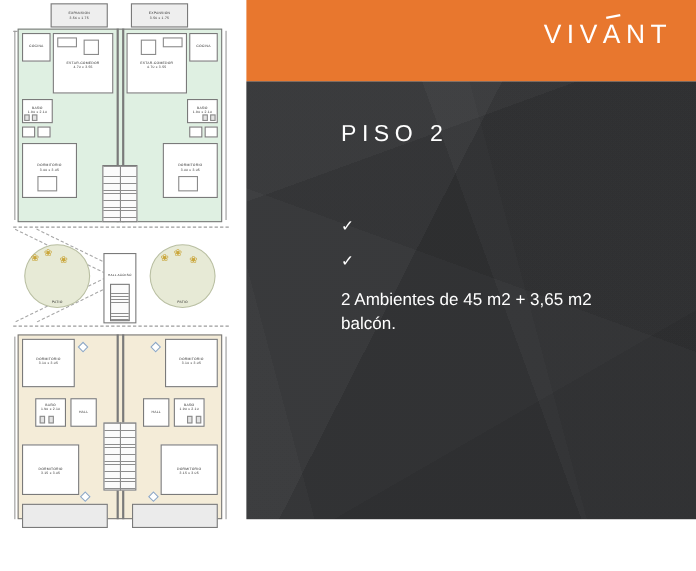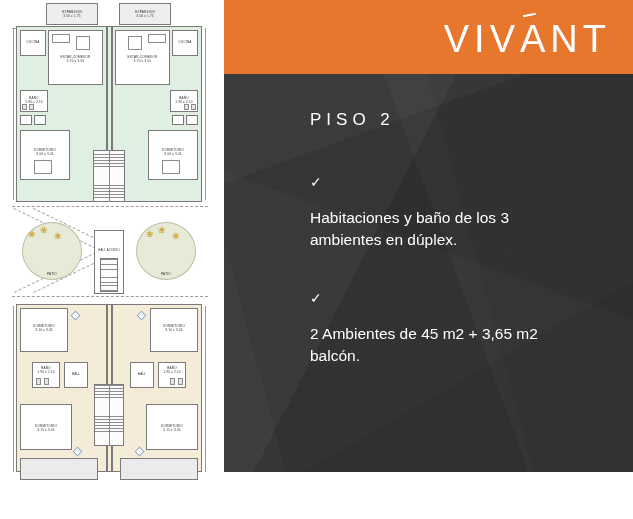--- a/index.html
+++ b/index.html
@@ -139,21 +139,21 @@
     background:
       linear-gradient(160deg, rgba(255,255,255,0.03) 0 20%, transparent 20% 100%),
       linear-gradient(-30deg, rgba(0,0,0,0.06) 0 30%, transparent 30% 100%),
       linear-gradient(75deg, rgba(255,255,255,0.02) 0 12%, transparent 12% 60%, rgba(0,0,0,0.05) 60% 100%);
     pointer-events: none;
   }
   .logo {
     position: absolute;
     right: 22px; top: 18px;
     color: #ffffff;
-    font-size: 38px;
+    font-size: 24px;
     letter-spacing: 5px;
     font-family: "Liberation Sans", sans-serif;
     font-weight: 400;
     white-space: nowrap;
   }
   .logo .acc {
     position: relative;
     display: inline-block;
   }
   .logo .acc::after {
@@ -165,24 +165,24 @@
     transform: rotate(-11deg);
   }
 
   .body-text {
     position: absolute;
     left: 86px; top: 36px;
     width: 300px;
     color: #ffffff;
   }
   .piso-title {
-    font-size: 17px;
+    font-size: 21px;
     letter-spacing: 5px;
     color: #ffffff;
-    margin-bottom: 45px;
+    margin-bottom: 64px;
     font-family: "Liberation Sans", sans-serif;
   }
   .sec-head {
     display: flex;
     align-items: baseline;
     margin-bottom: 18px;
   }
   .check {
     color: #ffffff;
     font-size: 14px;
@@ -360,21 +360,20 @@
     <div class="logo"><span>VIV</span><span class="acc">A</span><span>NT</span></div>
 
     <div class="dark-panel">
       <div class="body-text">
 
         <div class="piso-title">PISO 2</div>
 
         <div class="sec-head">
           <span class="check">✓</span>
         </div>
-        <div class="para">Habitaciones y baño de los 3 ambientes en dúplex.</div>
 
         <div class="sec-head">
           <span class="check">✓</span>
         </div>
         <div class="para last">2 Ambientes de 45 m2 + 3,65 m2 balcón.</div>
 
       </div>
     </div>
   </div>
 

